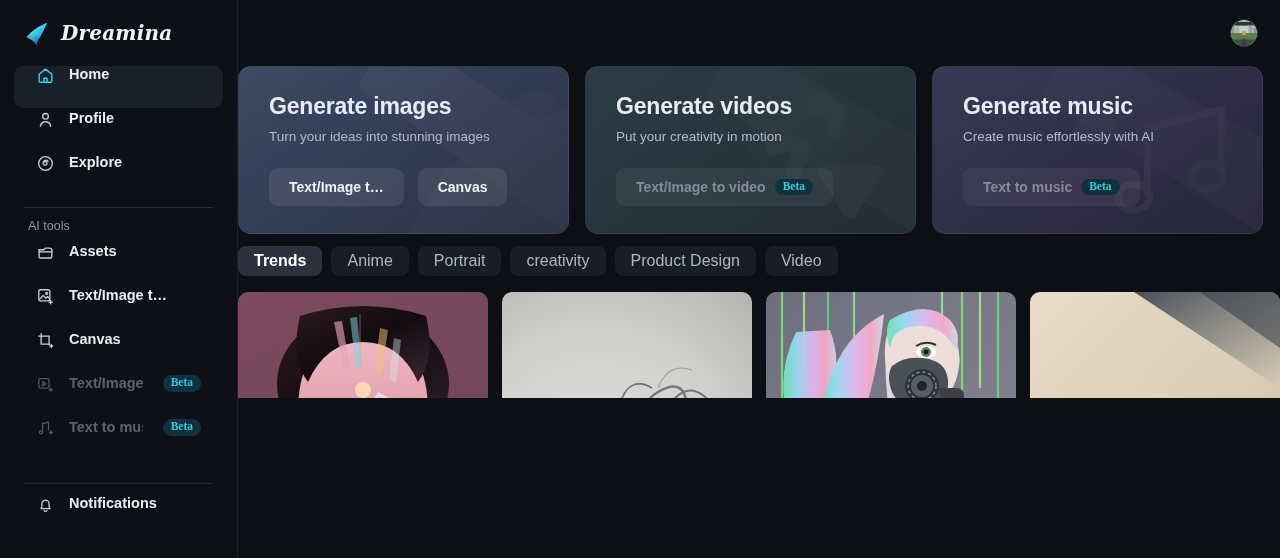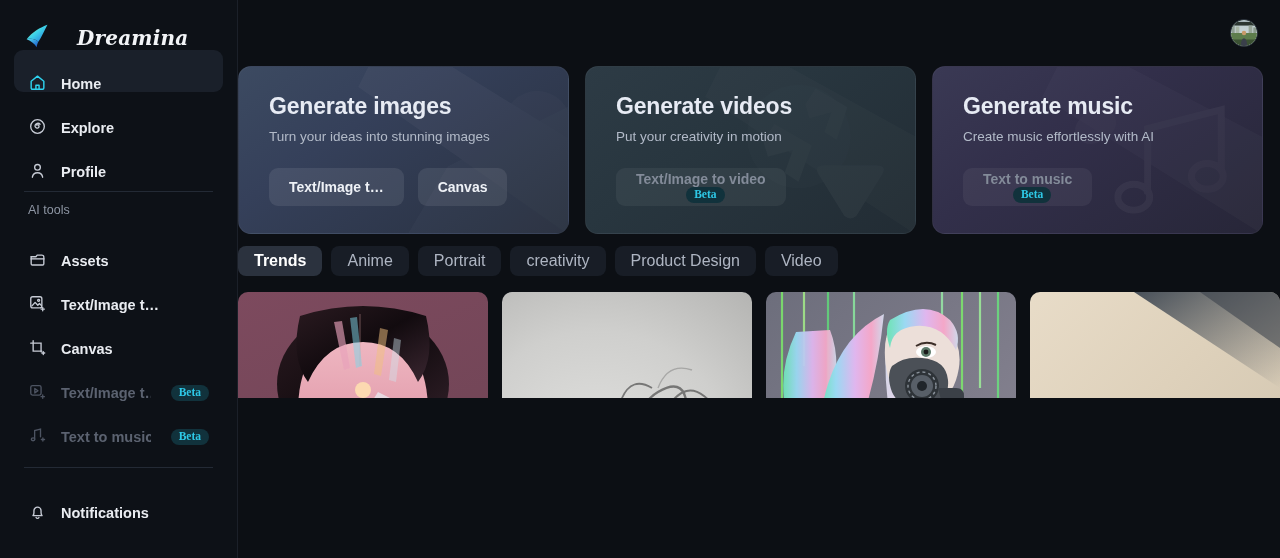--- a/index.html
+++ b/index.html
@@ -14,36 +14,36 @@
 
   
   #sidebar {
     width: 238px; height: 558px; flex: 0 0 238px;
     background: #0d1117;
     border-right: 1px solid #1b2029;
     padding: 0 14px;
     position: relative;
   }
   .brand {
-    display: flex; align-items: flex-end; gap: 25px;
-    height: 50px; padding-left: 9px;
+    display: flex; align-items: center; gap: 9px;
+    height: 66px; padding-left: 9px;
   }
   .brand-logo { width: 29px; height: 29px; display: block; }
   .brand-name {
     font-family: "DejaVu Serif", serif;
     font-style: italic;
     font-weight: bold;
     font-size: 20px;
     letter-spacing: .2px;
     color: #f2f4f7;
   }
 
   .nav-item {
-    display: flex; align-items: flex-end; gap: 14px;
-    height: 42px; padding: 0 14px;
+    display: flex; align-items: flex-start; gap: 14px;
+    height: 42px; padding: 0 22px;
     border-radius: 9px;
     color: #e9ecf1;
     font-size: 14.5px; font-weight: bold;
     cursor: pointer;
     margin-bottom: 2px;
   }
   .nav-item .ico { width: 19px; height: 19px; flex: 0 0 19px; display: block; color: #c7ccd6; }
   .nav-item.active { background: #1a202a; }
   .nav-item.active .ico { color: #2ed3ef; }
   .nav-item.disabled { color: #5b6270; cursor: default; }
@@ -104,21 +104,21 @@
   }
   .card-btns { position: relative; z-index: 2; display: flex; gap: 14px; margin-top: 24px; }
   .card-btn {
     height: 38px; border-radius: 9px;
     background: rgba(255,255,255,.085);
     display: inline-flex; align-items: center; justify-content: center;
     padding: 0 20px;
     font-size: 14px; font-weight: bold; color: #eef1f6;
     cursor: pointer; white-space: nowrap;
   }
-  .card-btn.muted { color: #838b99; font-weight: bold; background: rgba(255,255,255,.055); flex-direction: column; }
+  .card-btn.muted { color: #838b99; font-weight: bold; background: rgba(255,255,255,.055); }
   .card-btn .beta-pill { margin-left: 9px; }
 
   
   .tabs { display: flex; gap: 26px; margin-top: 22px; padding-left: 0; }
   .tab {
     font-size: 15px; font-weight: bold; color: #7d8594;
     padding-bottom: 9px; cursor: pointer; position: relative;
   }
   .tab.active { color: #ffffff; }
   .tab.active::after {
@@ -179,35 +179,35 @@
           <path d="M4 10.5 12 4l8 6.5V19a1.5 1.5 0 0 1-1.5 1.5h-13A1.5 1.5 0 0 1 4 19z"></path>
           <path d="M10 20.5v-5h4v5"></path>
         </svg>
       </span>
       <span class="nav-label">Home</span>
     </div>
 
     <div class="nav-item">
       <span class="ico">
         <svg viewBox="0 0 24 24" fill="none" stroke="currentColor" stroke-width="1.7" stroke-linecap="round">
+          <circle cx="12" cy="8" r="3.6"></circle>
+          <path d="M5.5 20.5c.6-3.6 3.3-5.7 6.5-5.7s5.9 2.1 6.5 5.7"></path>
+        </svg>
+      </span>
+      <span class="nav-label">Profile</span>
+    </div>
+
+    <div class="nav-item">
+      <span class="ico">
+        <svg viewBox="0 0 24 24" fill="none" stroke="currentColor" stroke-width="1.7" stroke-linecap="round">
           <circle cx="12" cy="12" r="8.6"></circle>
           <path d="M15.2 9.2c-1.1-1.3-3.1-1.6-4.6-.7-1.7 1-2.2 3-1.2 4.4.8 1.2 2.5 1.4 3.6.6 1-.7 1.2-2.1.5-3-.6-.8-1.8-.9-2.5-.3"></path>
         </svg>
       </span>
       <span class="nav-label">Explore</span>
-    </div>
-
-    <div class="nav-item">
-      <span class="ico">
-        <svg viewBox="0 0 24 24" fill="none" stroke="currentColor" stroke-width="1.7" stroke-linecap="round">
-          <circle cx="12" cy="8" r="3.6"></circle>
-          <path d="M5.5 20.5c.6-3.6 3.3-5.7 6.5-5.7s5.9 2.1 6.5 5.7"></path>
-        </svg>
-      </span>
-      <span class="nav-label">Profile</span>
     </div>
 
     <div class="divider"></div>
     <div class="section-label">AI tools</div>
 
     <div class="nav-item">
       <span class="ico">
         <svg viewBox="0 0 24 24" fill="none" stroke="currentColor" stroke-width="1.7" stroke-linejoin="round">
           <path d="M3 8.5h7l1.6-2h5.9A2.5 2.5 0 0 1 20 9v8.5a1.5 1.5 0 0 1-1.5 1.5h-13A1.5 1.5 0 0 1 4 17.5V9.5"></path>
           <path d="M3.2 11.2h17.6"></path>

